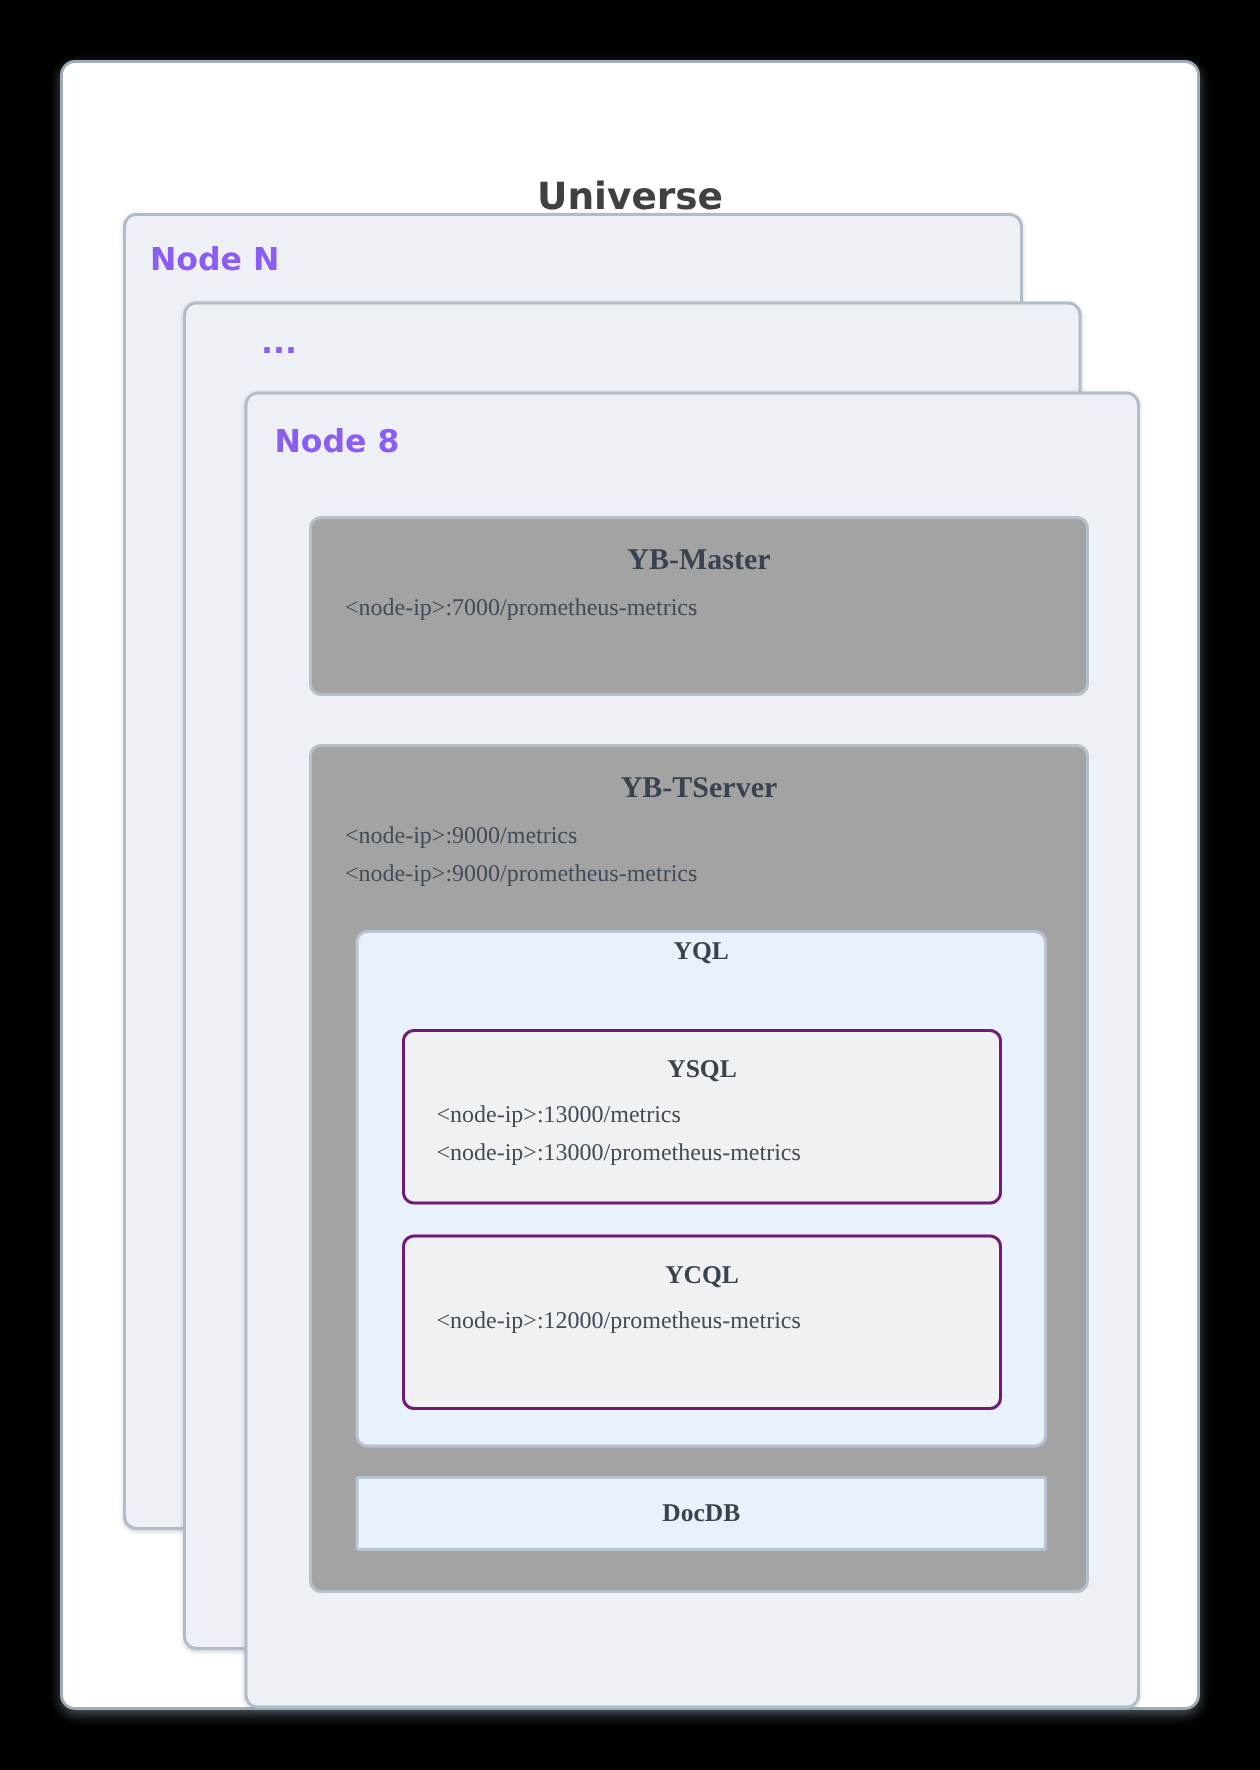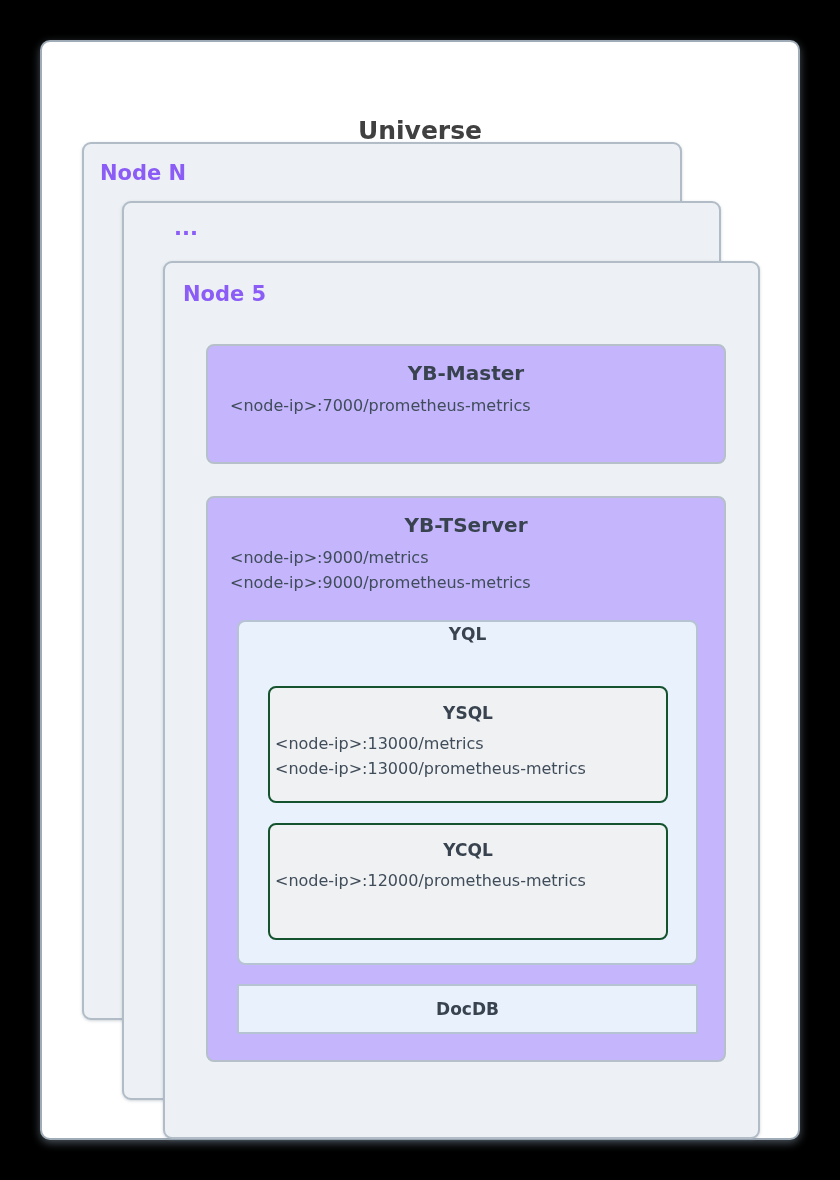--- a/index.html
+++ b/index.html
@@ -53,24 +53,25 @@
     font-weight: 700;
     color: #8b5cf6;
     line-height: 30px;
   }
   .node-n .node-label  { left: 16px; top: 14px; }
   .node-dots .node-label { left: 50px; top: 10px; }
   .node-1 .node-label  { left: 18px; top: 16px; }
 
   .white-box {
     position: absolute;
-    background: #c4b5fd;
+    background: #a3a3a3;
     border: 2px solid #b6c0ca;
     border-radius: 8px;
     box-sizing: border-box;
+    font-family: Liberation Serif, serif;
   }
   .yb-master  { left: 41px; top: 81px;  width: 520px; height: 120px; }
   .yb-tserver { left: 41px; top: 233px; width: 520px; height: 566px; }
 
   .box-title {
     display: block;
     text-align: center;
     font-weight: 700;
     color: #38434f;
   }
@@ -93,28 +94,28 @@
     border-radius: 8px;
     box-sizing: border-box;
   }
   .yql-box > .title-md { }
 
   .api-box {
     position: absolute;
     left: 29px;
     width: 400px; height: 117px;
     background: #f0f1f3;
-    border: 2px solid #14532d;
+    border: 2px solid #701a75;
     border-radius: 8px;
     box-sizing: border-box;
   }
   .ysql { top: 64px; }
   .ycql { top: 201px; }
   .api-box > .title-md { margin-top: 13px; }
-  .api-box .metrics { margin-left: 5px; }
+  .api-box .metrics { margin-left: 21px; }
 
   .docdb-box {
     position: absolute;
     left: 29px; top: 486px;
     width: 461px; height: 50px;
     background: #e9f1fd;
     border: 2px solid #b6c3d3;
     border-radius: 2px;
     box-sizing: border-box;
   }
@@ -130,21 +131,21 @@
 
     <div class="node-box node-n">
       <div class="node-label">Node N</div>
     </div>
 
     <div class="node-box node-dots">
       <div class="node-label">...</div>
     </div>
 
     <div class="node-box node-1">
-      <div class="node-label">Node 5</div>
+      <div class="node-label">Node 8</div>
 
       <div class="white-box yb-master">
         <span class="box-title title-lg">YB-Master</span>
         <div class="metrics">
           <div>&lt;node-ip&gt;:7000/prometheus-metrics</div>
         </div>
       </div>
 
       <div class="white-box yb-tserver">
         <span class="box-title title-lg">YB-TServer</span>

